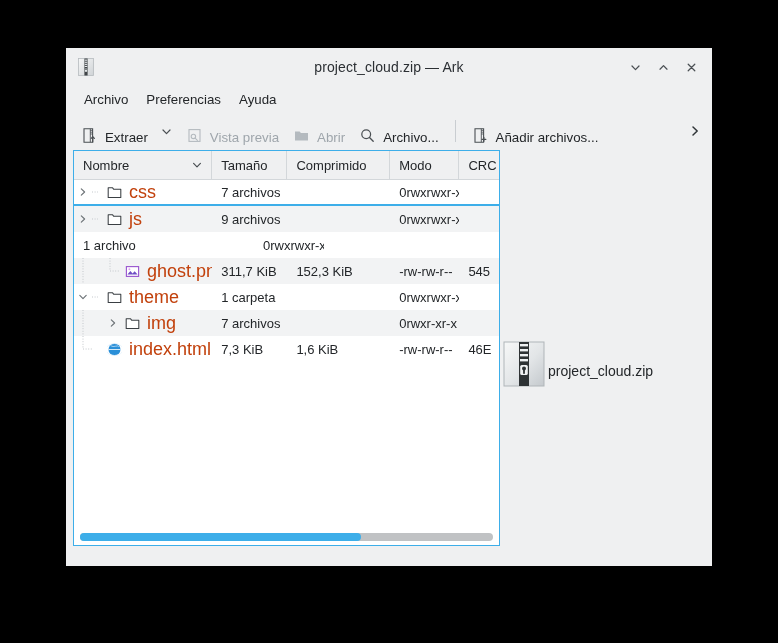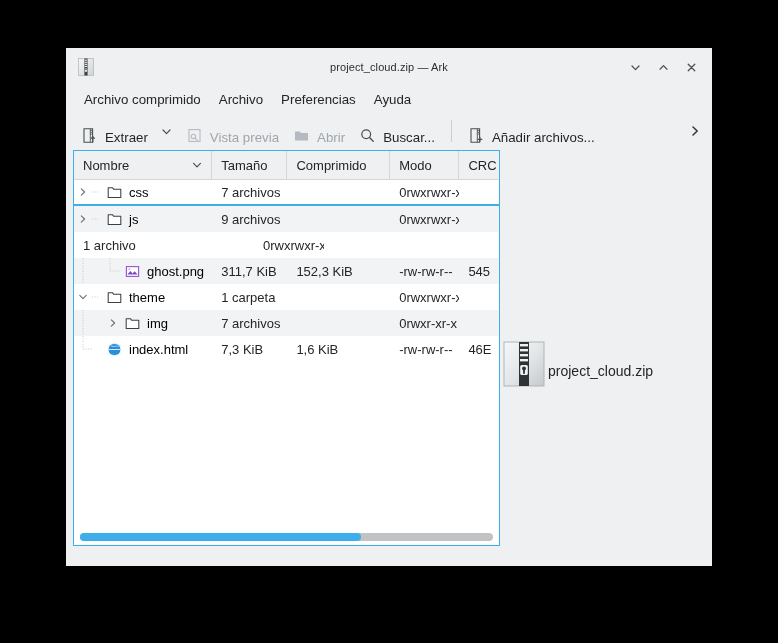--- a/index.html
+++ b/index.html
@@ -46,21 +46,21 @@
     left: 10px;
     top: 9px;
     width: 20px;
     height: 20px;
   }
   .titlebar-title {
     position: absolute;
     left: 0;
     right: 0;
     text-align: center;
-    font-size: 11px;
+    font-size: 14px;
     color: #2b2f33;
     letter-spacing: 0.1px;
   }
   .titlebar-buttons {
     position: absolute;
     right: 8px;
     top: 0;
     height: 38px;
     display: flex;
     align-items: center;
@@ -247,22 +247,22 @@
   .ficon {
     width: 20px;
     height: 26px;
     display: flex;
     align-items: center;
     justify-content: center;
     flex: 0 0 auto;
   }
   .fname {
     padding-left: 5px;
-    font-size: 13px;
-    color: #000000;
+    font-size: 18px;
+    color: #c2410c;
   }
 
   
   .hscroll-area {
     height: 16px;
     flex: 0 0 auto;
     background: #ffffff;
     display: flex;
     align-items: center;
     padding: 0 6px;
@@ -350,21 +350,20 @@
         </span>
         <span class="tb-btn">
           <svg width="13" height="13" viewBox="0 0 13 13">
             <path d="M3.2 3.2 L9.8 9.8 M9.8 3.2 L3.2 9.8" fill="none" stroke="#4a4f53" stroke-width="1.25" stroke-linecap="round"></path>
           </svg>
         </span>
       </div>
     </div>
 
     <div class="menubar">
-      <div class="menu-item">Archivo comprimido</div>
       <div class="menu-item">Archivo</div>
       <div class="menu-item">Preferencias</div>
       <div class="menu-item">Ayuda</div>
     </div>
 
     <div class="toolbar">
 
       <div class="tool-btn">
         <span>
           <svg width="17" height="17" viewBox="0 0 17 17">
@@ -407,21 +406,21 @@
         <span>Abrir</span>
       </div>
 
       <div class="tool-btn">
         <span>
           <svg width="17" height="17" viewBox="0 0 17 17">
             <circle cx="7.2" cy="7.2" r="4.4" fill="none" stroke="#4a4f53" stroke-width="1.25"></circle>
             <path d="M10.5 10.5 L14.2 14.2" stroke="#4a4f53" stroke-width="1.35" stroke-linecap="round"></path>
           </svg>
         </span>
-        <span>Buscar...</span>
+        <span>Archivo...</span>
       </div>
 
       <div class="tool-sep"></div>
 
       <div class="tool-btn">
         <span>
           <svg width="17" height="17" viewBox="0 0 17 17">
             <path d="M3 1.8 h8.6 v13.4 H3 z" fill="none" stroke="#4a4f53" stroke-width="1.1"></path>
             <path d="M9.3 1.8 v13.4" stroke="#4a4f53" stroke-width="0.9"></path>
             <g stroke="#4a4f53" stroke-width="0.8">

